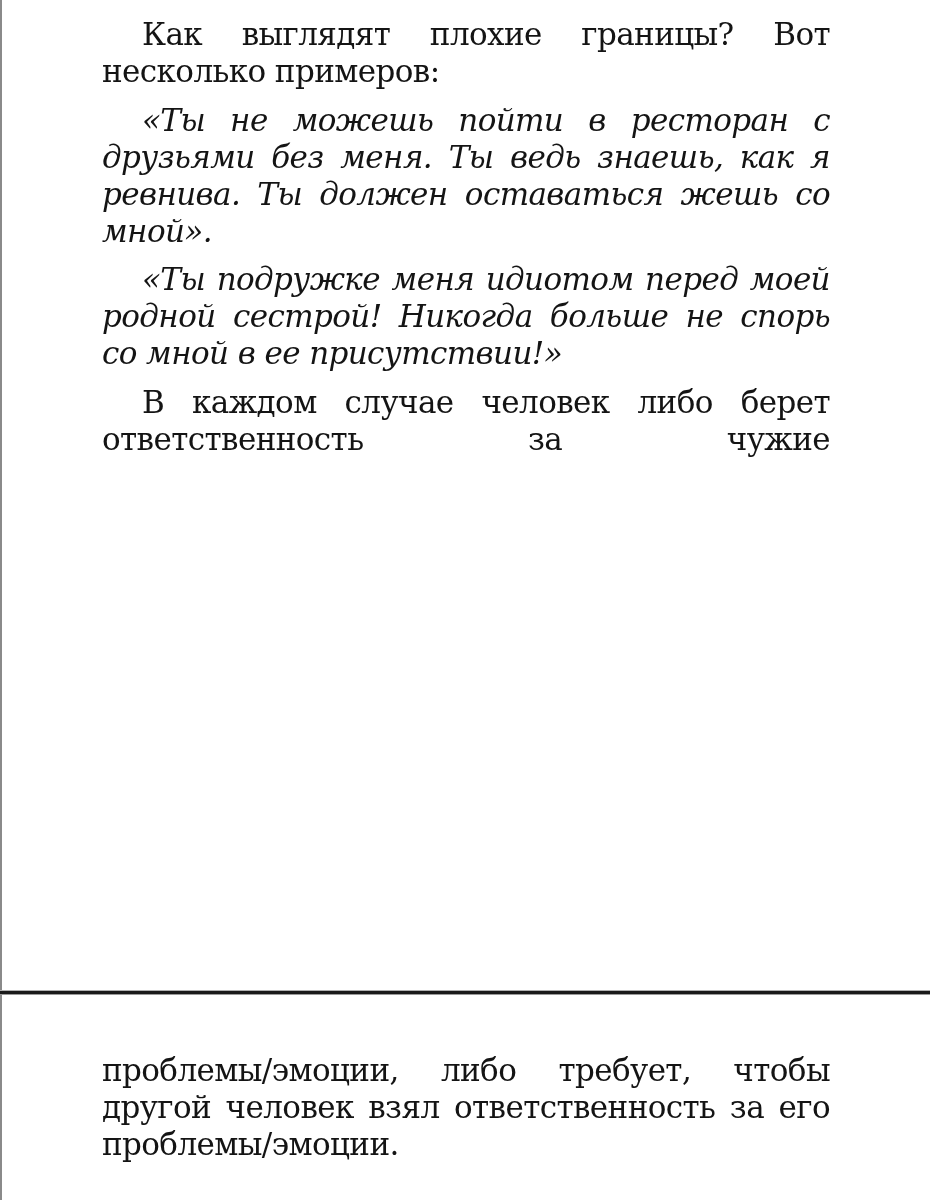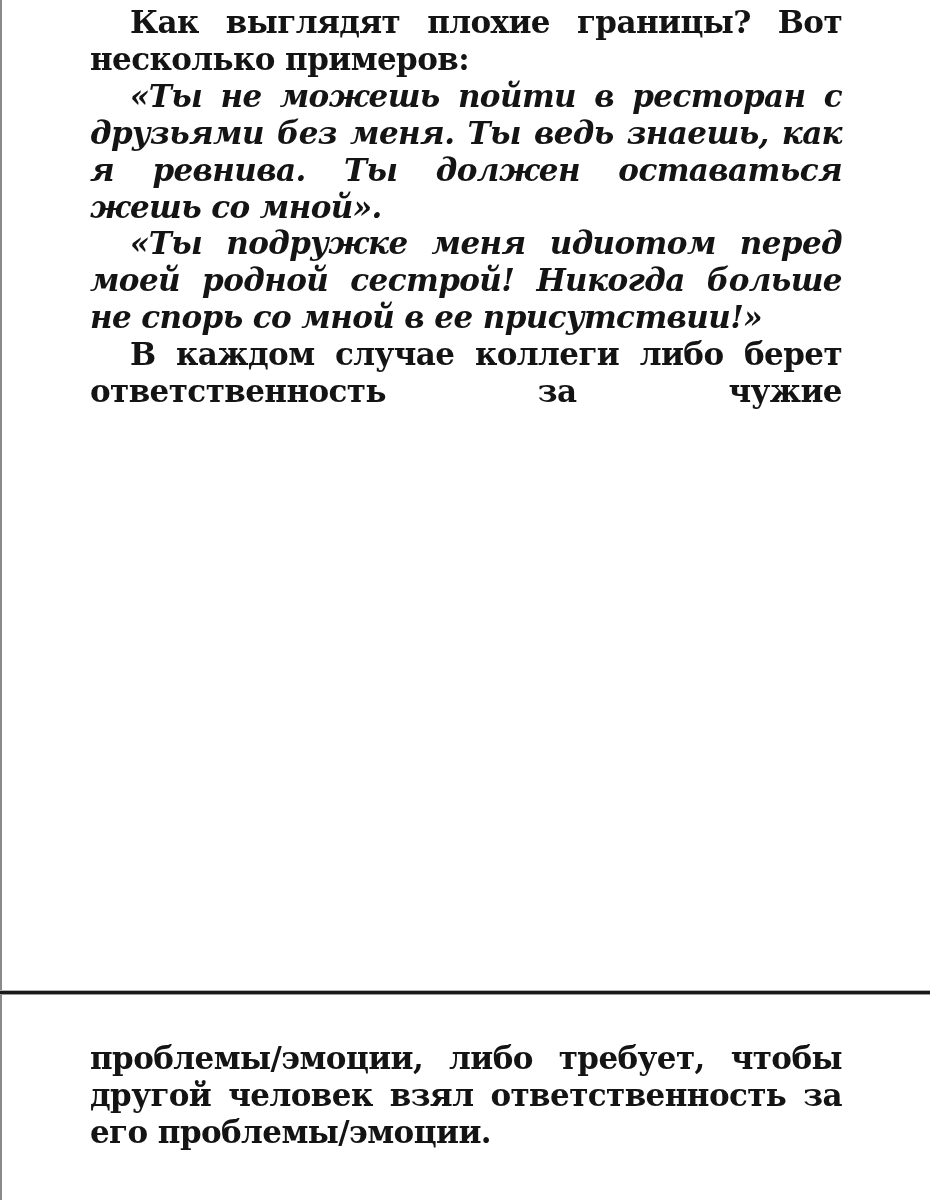--- a/index.html
+++ b/index.html
@@ -31,26 +31,25 @@
       line-height: 36.9px;
       letter-spacing: -0.6px;
     }
     .page-top {
       top: 4px;
     }
     .page-bottom {
       top: 1040px;
     }
     .para {
-      margin: 0;
+      margin: 12px;
       text-indent: 40px;
       text-align: justify;
       text-align-last: left;
       hyphens: manual;
-      font-weight: bold;
     }
     .para.noindent {
       text-indent: 0;
     }
     .para.force-justify {
       text-align-last: justify;
     }
     .italic {
       font-style: italic;
     }
@@ -66,20 +65,20 @@
   </style>
 </head>
 <body>
 
 <div class="left-border"></div>
 
 <div class="page page-top">
   <p class="para">Как выглядят плохие границы? Вот несколько примеров:</p>
   <p class="para italic">«Ты не можешь пойти в ресторан с друзьями без меня. Ты ведь знаешь, как я ревнива. Ты должен оставаться жешь со мной».</p>
   <p class="para italic">«Ты подружке меня идиотом перед мо­ей родной сестрой! Никогда больше не спорь со мной в ее присутствии!»</p>
-  <p class="para force-justify">В каждом случае коллеги либо берет ответственность за чужие</p>
+  <p class="para force-justify">В каждом случае человек либо берет ответственность за чужие</p>
 </div>
 
 <div class="divider"></div>
 
 <div class="page page-bottom">
   <p class="para noindent">проблемы/эмоции, либо требует, чтобы другой человек взял ответственность за его проблемы/эмоции.</p>
 </div>
 
 </body></html>

